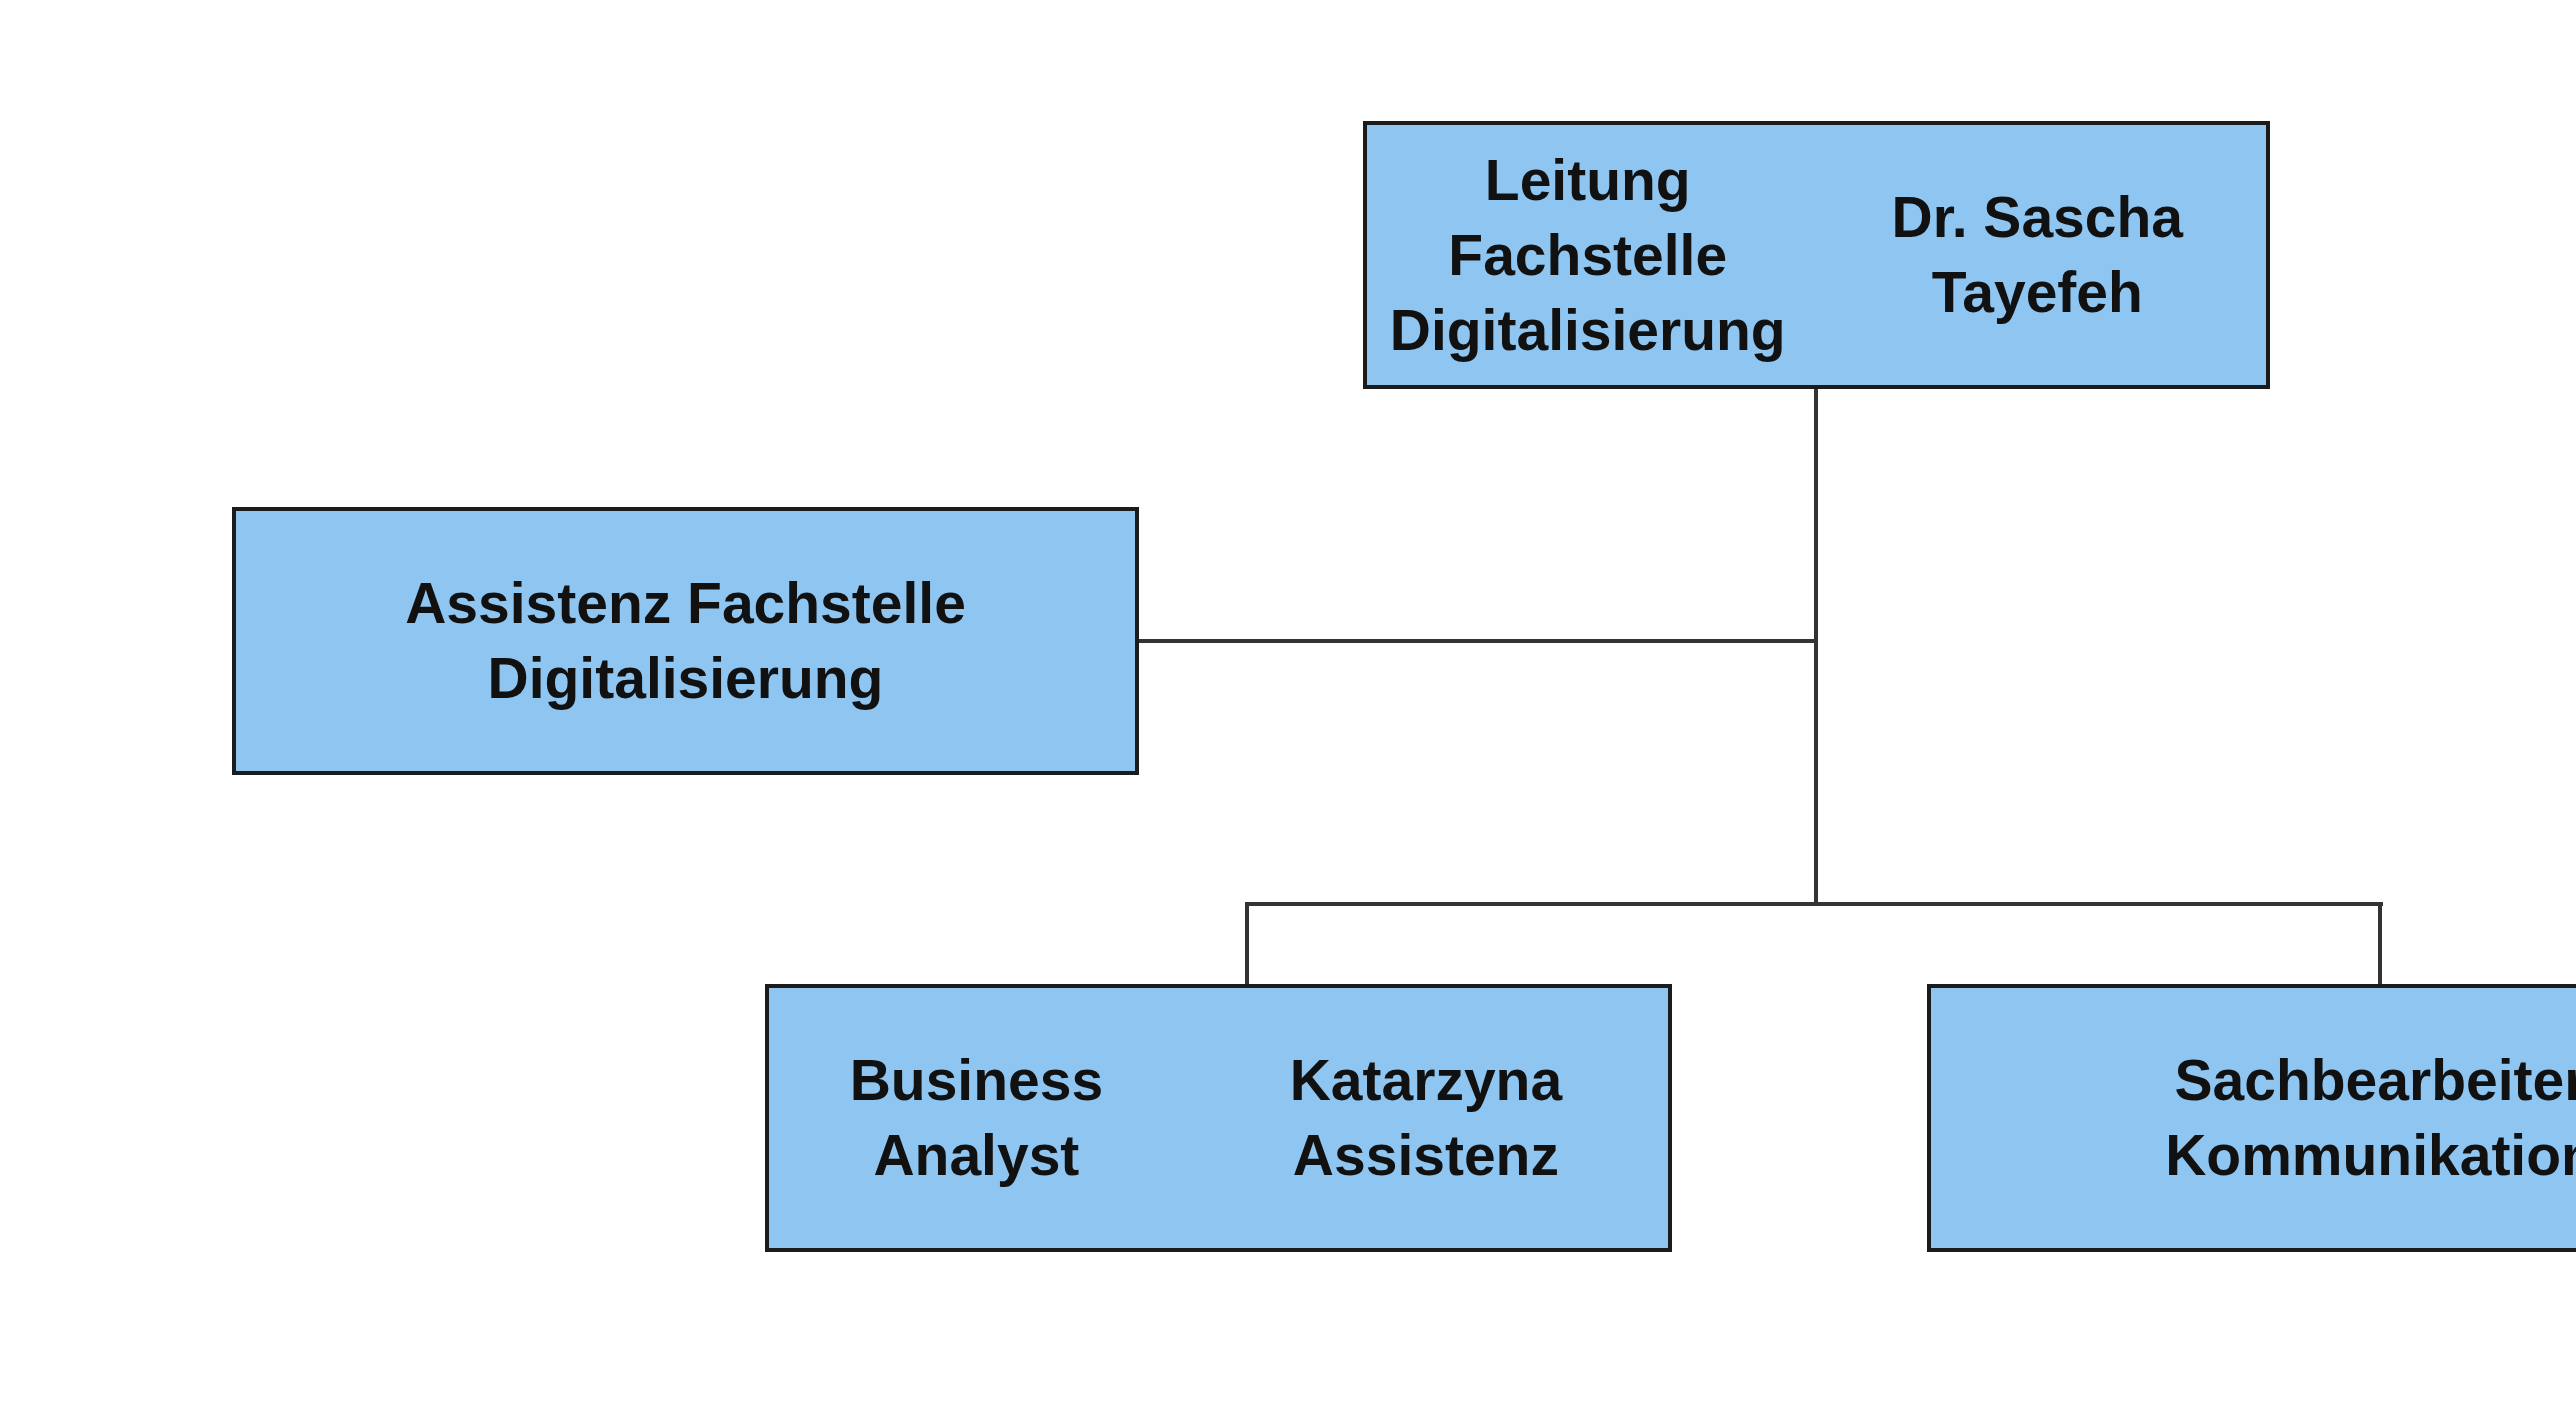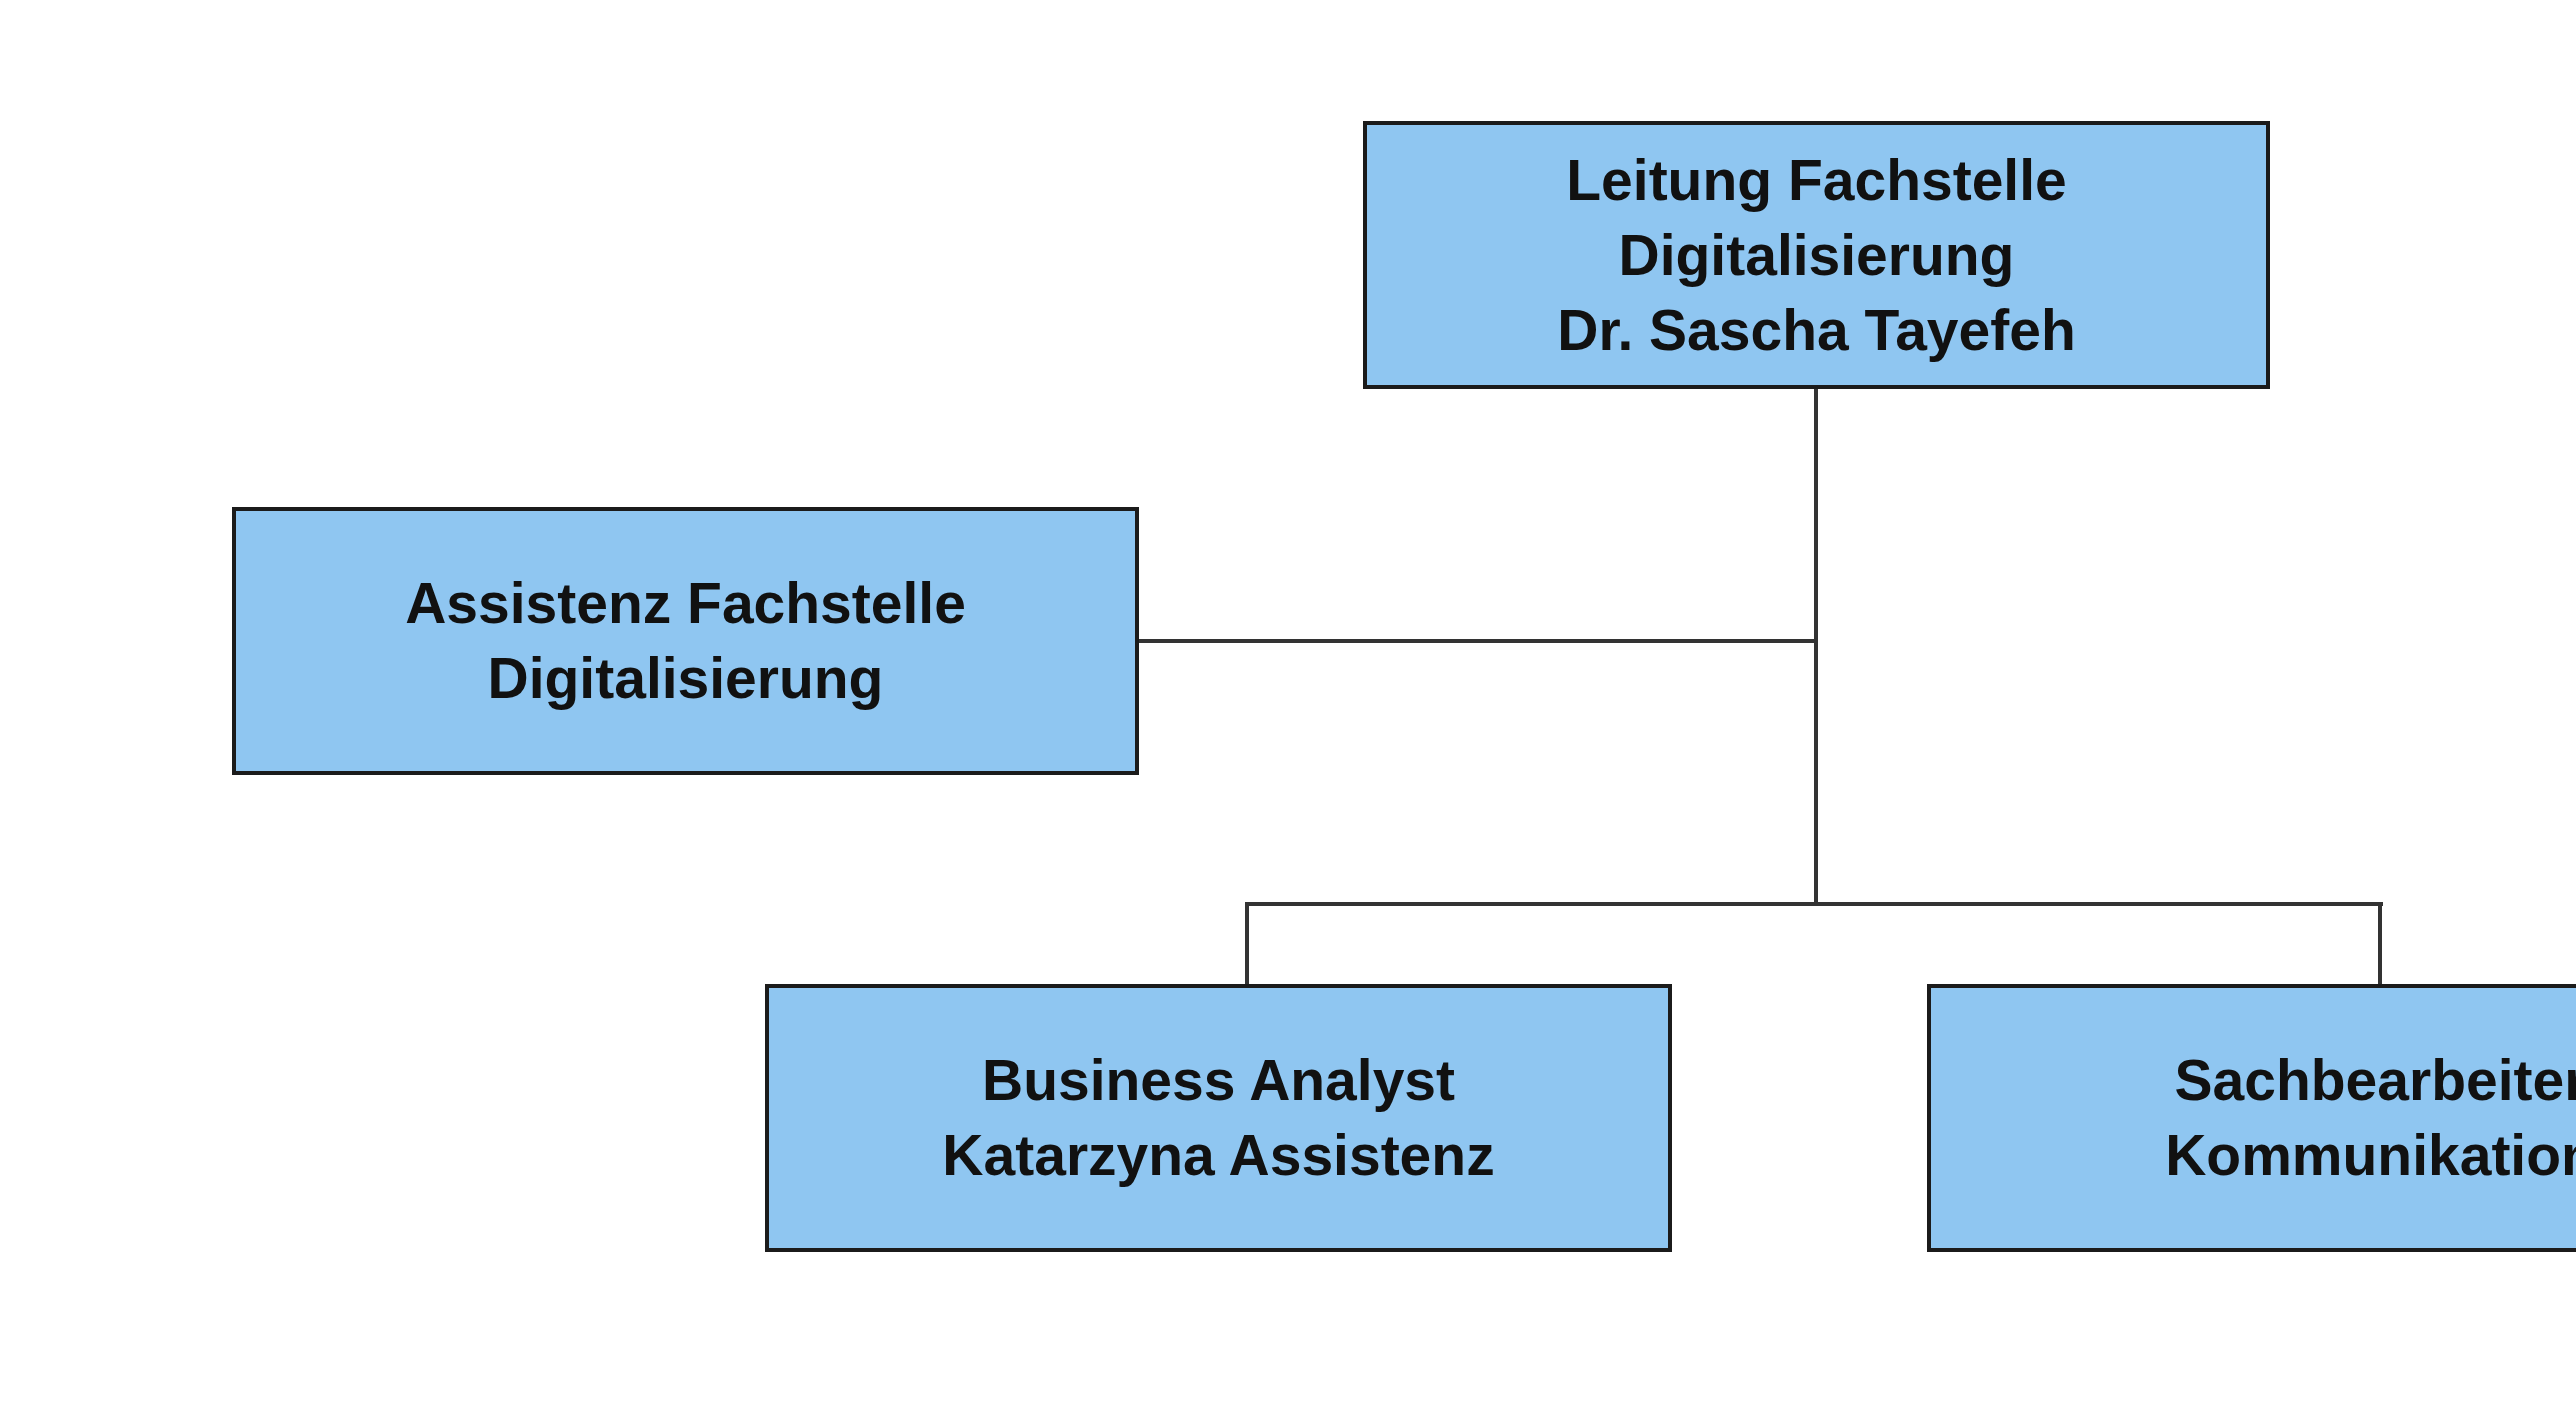--- a/index.html
+++ b/index.html
@@ -16,21 +16,21 @@
     overflow: hidden;
   }
   .org-node {
     position: absolute;
     width: 907px;
     height: 268px;
     box-sizing: border-box;
     background: var(--box-fill, #8FC6F1);
     border: 4.6px solid var(--box-border, #1B1B1B);
     display: flex;
-    flex-direction: column;
+    flex-direction: row;
     align-items: center;
     justify-content: center;
     text-align: center;
     color: var(--text, #111111);
   }
   .role {
     font-size: 57px;
     font-weight: 700;
     line-height: 75px;
     white-space: pre-line;

